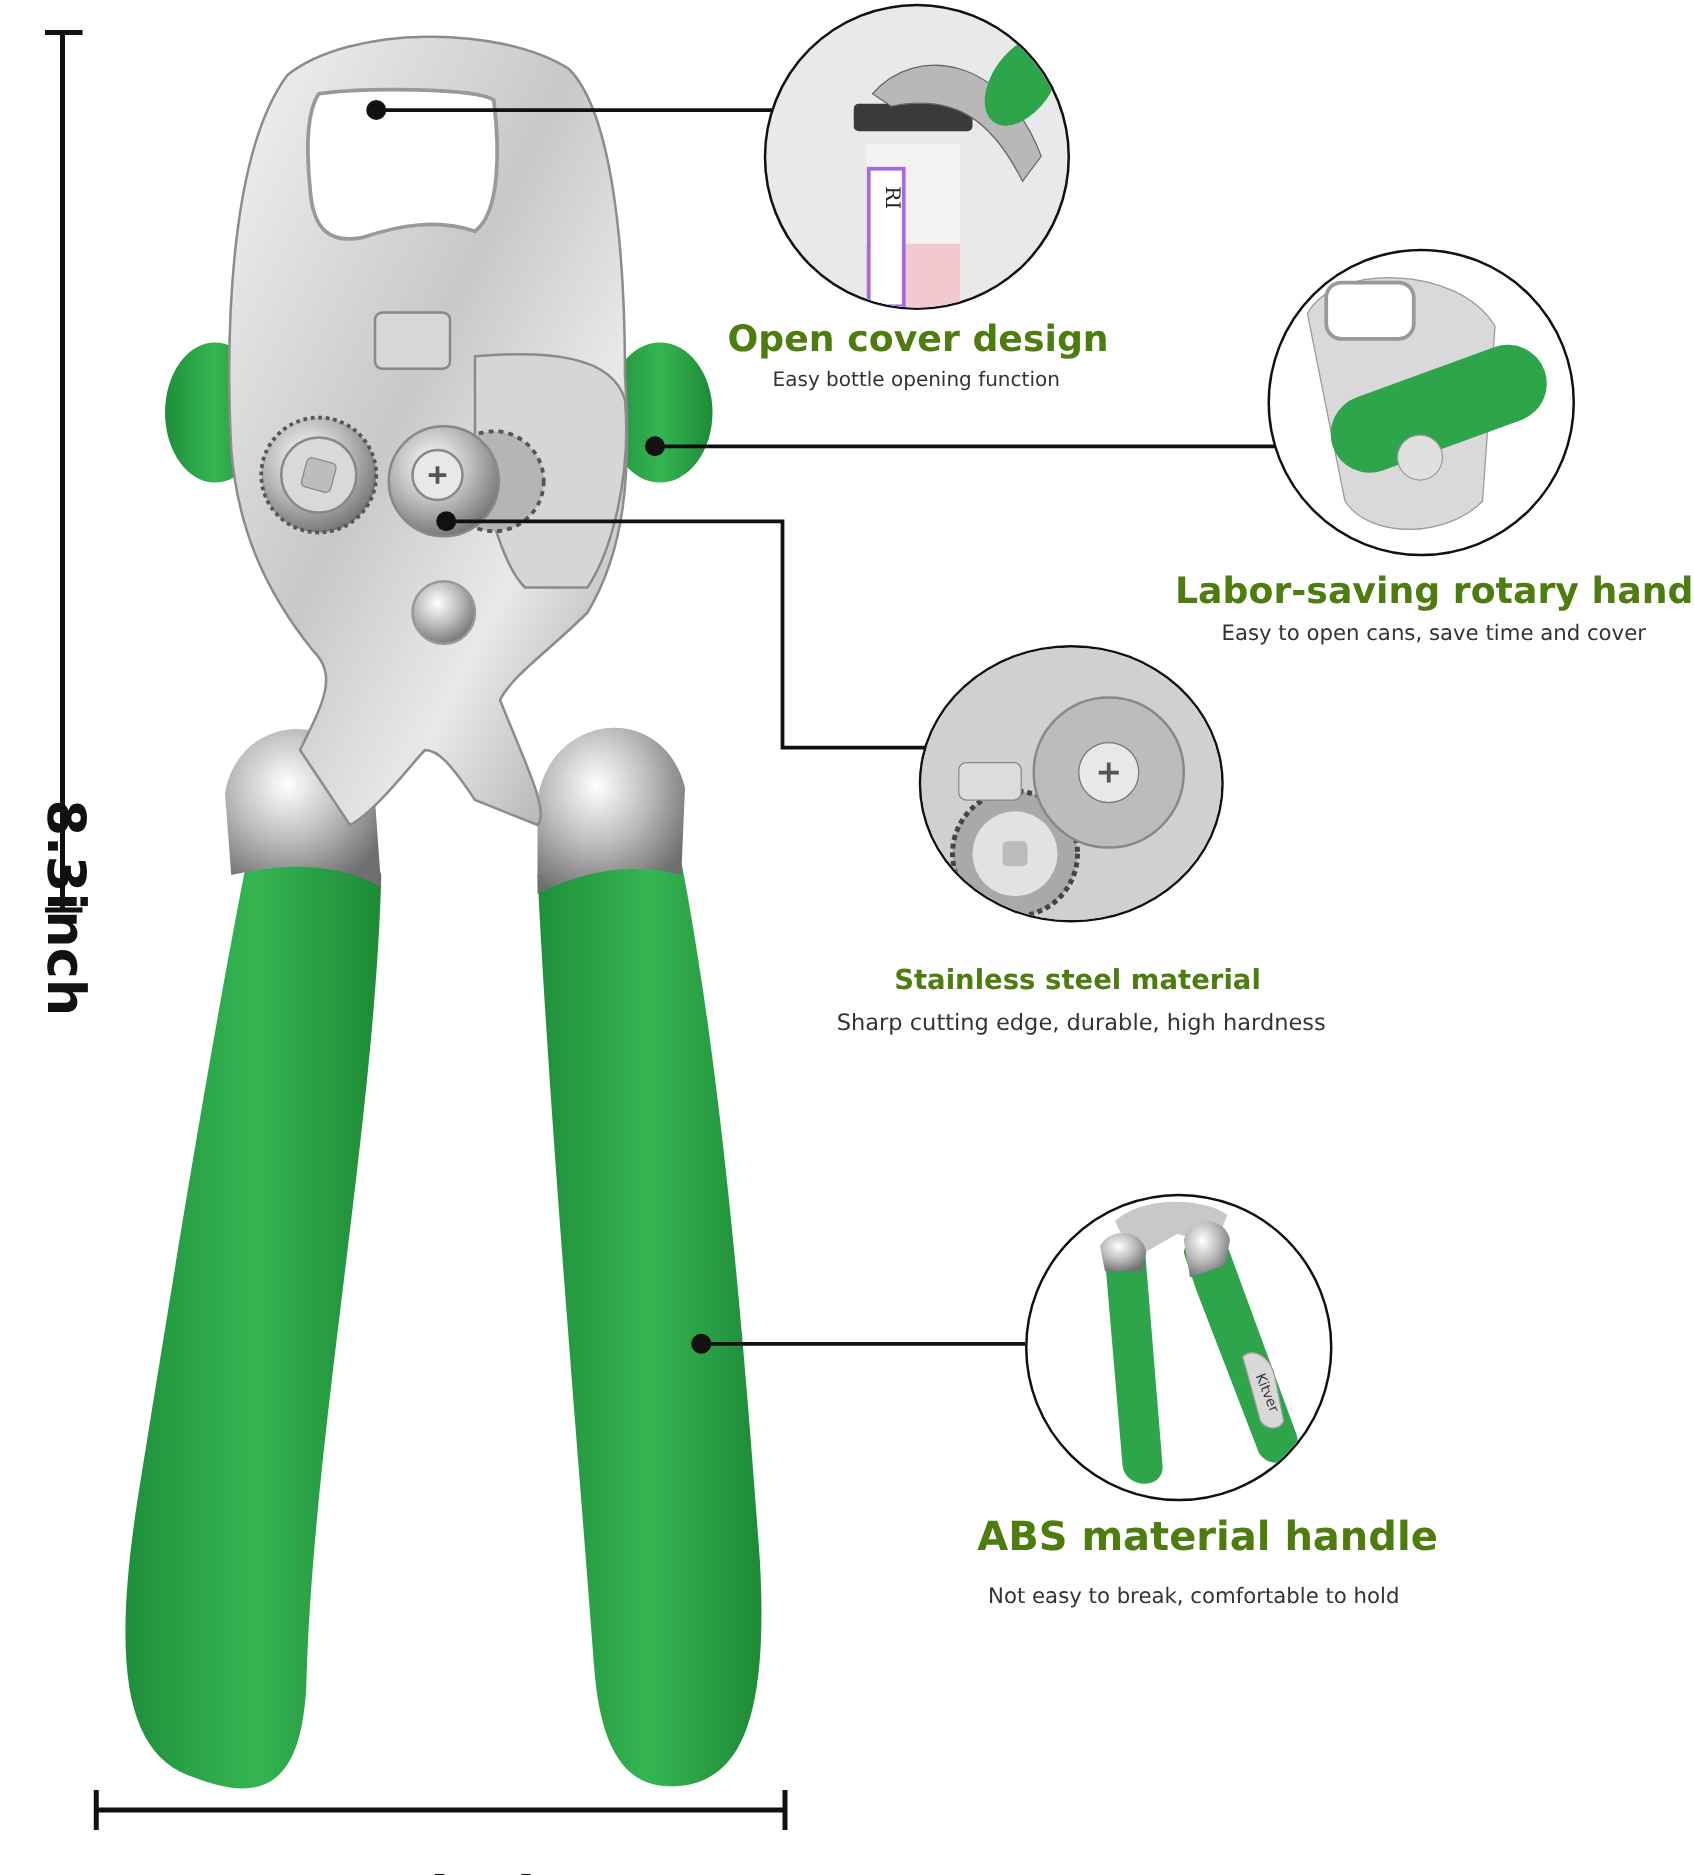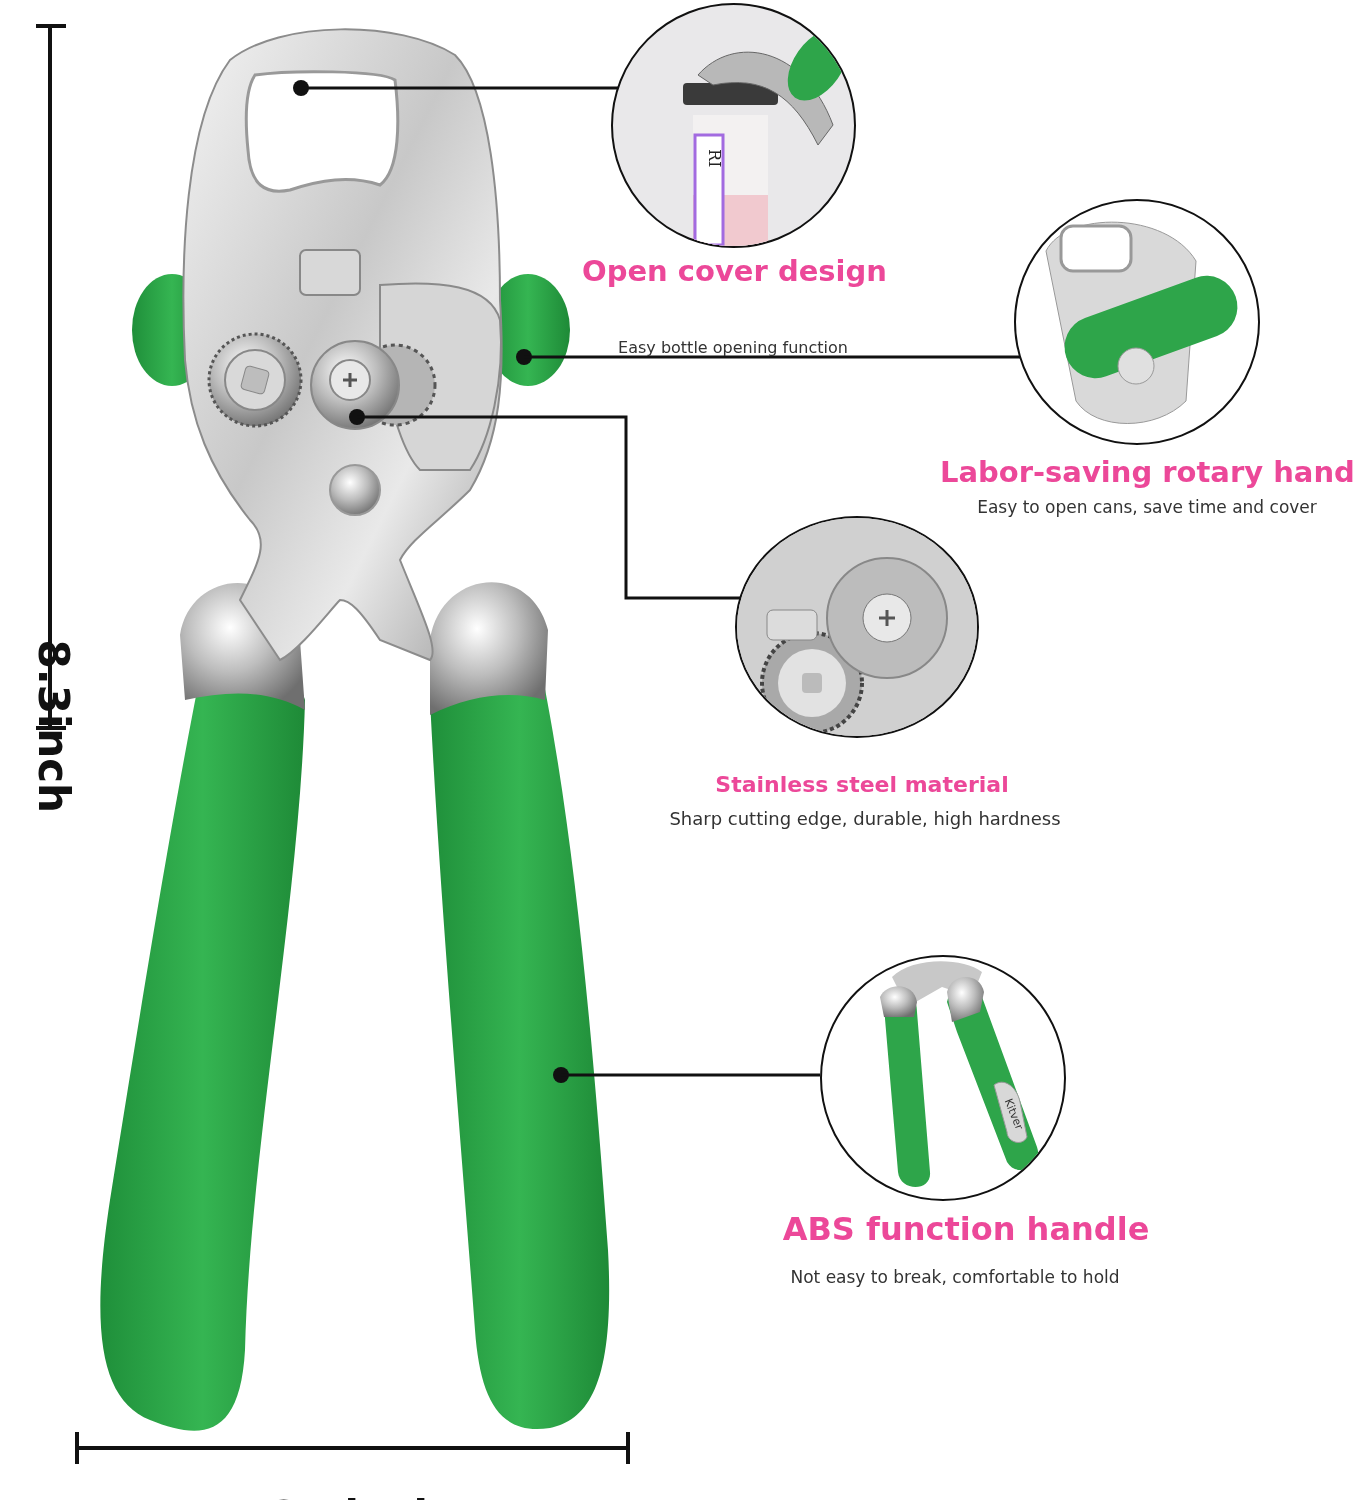--- a/index.html
+++ b/index.html
@@ -1,18 +1,18 @@
 <!DOCTYPE html>
 <html><head>
 <meta charset="utf-8">
 <style>
   html, body { margin:0; padding:0; background:#ffffff; }
   body { width:1355px; height:1500px; position:relative; overflow:hidden; font-family:"DejaVu Sans", sans-serif; color:#111; }
   svg.scene { position:absolute; left:0; top:0; width:1355px; height:1500px; }
-  .title { position:absolute; font-weight:bold; color:#ec4899; white-space:nowrap; text-align:center; }
+  .title { position:absolute; font-weight:bold; color:#4d7c0f; white-space:nowrap; text-align:center; }
   .sub { position:absolute; color:#333; white-space:nowrap; text-align:center; }
   .dim-label { position:absolute; font-weight:bold; color:#111; white-space:nowrap; }
   .dim-v { left:-32px; top:700px; transform:rotate(90deg); transform-origin:center; font-size:42px; width:170px; text-align:center; }
   .dim-h { left:270px; top:1452px; font-size:42px;margin-top:40px; }
   .circle { position:absolute; border:2px solid #111; border-radius:50%; overflow:hidden; background:#eee; box-sizing:border-box; }
 </style>
 </head>
 <body>
 
 <svg class="scene" viewBox="0 0 1355 1500" xmlns="http://www.w3.org/2000/svg">
@@ -100,21 +100,21 @@
     <rect x="80" y="110" width="75" height="140" fill="#f3f1f1"></rect>
     <rect x="80" y="190" width="75" height="60" fill="#f1c9cf"></rect>
     <rect x="82" y="130" width="28" height="110" fill="#ffffff" stroke="#a26be0" stroke-width="3"></rect>
     <rect x="70" y="78" width="95" height="22" rx="4" fill="#3a3a3a"></rect>
     <path d="M85 70 C 120 30 190 40 220 120 L 205 140 C 180 90 150 70 100 80 Z" fill="#b8b8b8" stroke="#666"></path>
     <ellipse cx="205" cy="60" rx="24" ry="40" transform="rotate(35 205 60)" fill="#2ea54a"></ellipse>
     <text x="90" y="150" font-family="DejaVu Serif, serif" font-size="16" fill="#222" transform="rotate(90 96 150)">RI</text>
   </svg>
 </div>
 <div class="title" style="left:582px; top:254px; width:302px; font-size:29px;">Open cover design</div>
-<div class="sub" style="left:582px; top:294px; width:302px; font-size:16px;margin-top:44px;">Easy bottle opening function</div>
+<div class="sub" style="left:582px; top:294px; width:302px; font-size:16px;">Easy bottle opening function</div>
 
 <div class="circle" style="left:1014px; top:199px; width:246px; height:246px; background:#ffffff;">
   <svg width="246" height="246" viewBox="0 0 246 246">
     <path d="M30 50 C 50 10 150 10 180 60 L 170 200 C 140 230 80 230 60 200 Z" fill="#d9d9d9" stroke="#999"></path>
     <rect x="45" y="25" width="70" height="45" rx="12" fill="#ffffff" stroke="#999" stroke-width="3"></rect>
     <rect x="45" y="95" width="180" height="62" rx="31" transform="rotate(-20 135 126)" fill="url(#green)" style="fill:#2ea54a"></rect>
     <circle cx="120" cy="165" r="18" fill="#e0e0e0" stroke="#999"></circle>
   </svg>
 </div>
 <div class="title" style="left:940px; top:455px; width:414px; font-size:29px;">Labor-saving rotary handle</div>
@@ -139,14 +139,14 @@
   <svg width="246" height="246" viewBox="0 0 246 246">
     <path d="M70 20 C 90 0 140 0 160 15 L 150 40 L 120 30 L 85 50 Z" fill="#c8c8c8"></path>
     <path d="M62 50 C 70 30 95 30 95 55 L 108 215 C 110 235 78 235 76 215 Z" fill="#2ea54a"></path>
     <path d="M58 40 C 65 25 92 25 95 45 L 92 60 L 62 60 Z" fill="url(#chrome)"></path>
     <path d="M125 45 C 130 20 160 20 160 40 L 215 190 C 222 210 195 222 185 205 L 135 75 Z" fill="#2ea54a"></path>
     <path d="M125 35 C 130 15 158 15 162 35 L 158 55 L 130 65 Z" fill="url(#chrome)"></path>
     <path d="M172 128 C 182 120 195 130 198 145 L 205 180 C 200 190 185 185 185 175 Z" fill="#d8d8d8" stroke="#999"></path>
     <text x="178" y="150" font-family="DejaVu Sans, sans-serif" font-size="11" fill="#333" transform="rotate(68 185 150)">Kitver</text>
   </svg>
 </div>
-<div class="title" style="left:760px; top:1210px; width:412px; font-size:32px;">ABS function handle</div>
+<div class="title" style="left:760px; top:1210px; width:412px; font-size:32px;">ABS material handle</div>
 <div class="sub" style="left:760px; top:1267px; width:390px; font-size:17px;">Not easy to break, comfortable to hold</div>
 
 </body></html>

